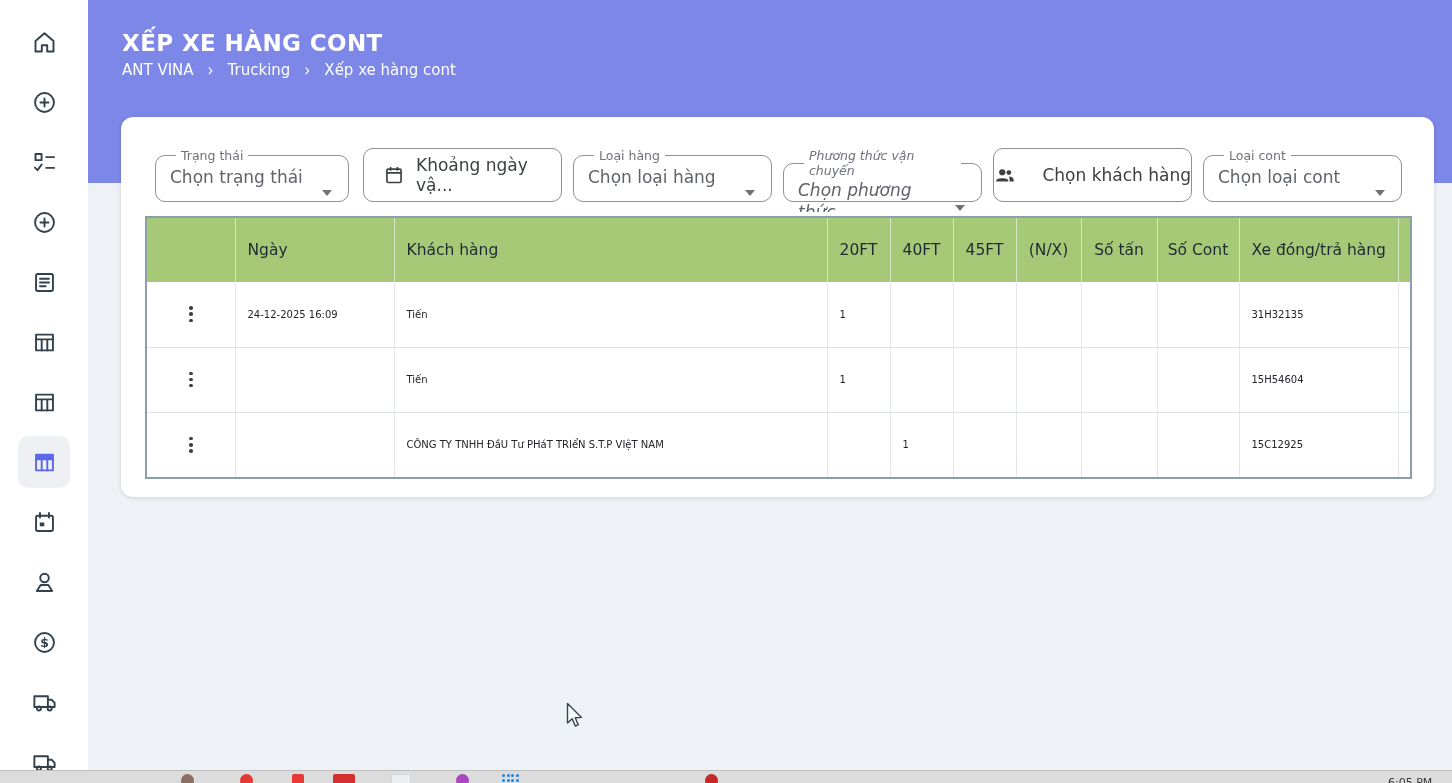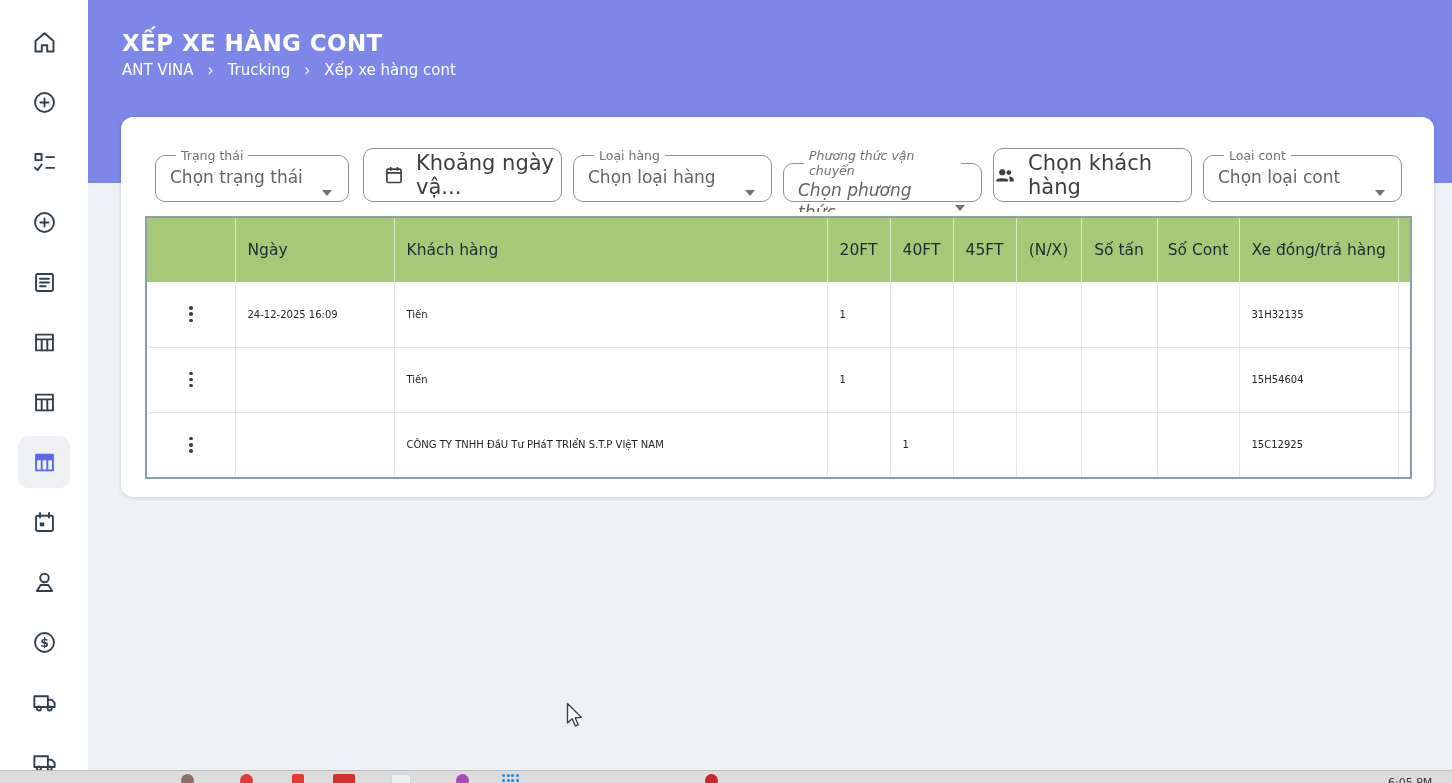--- a/index.html
+++ b/index.html
@@ -24,21 +24,21 @@
   
   .card { position:absolute; left:121px; top:117px; width:1313px; height:380px; background:#ffffff; border-radius:12px; box-shadow:0 1px 4px rgba(0,0,0,0.14); z-index:2; }
 
   
   .filters { position:absolute; left:0; top:0; width:100%; height:90px; }
   .field { position:absolute; top:31px; height:54px; border:1px solid #8d9095; border-radius:10px; min-inline-size:0; padding:0 20px 0 14px; background:#fff; cursor:pointer; }
   .field legend { font-size:12.5px; color:#6e7277; padding:0 5px; margin-left:6px; }
   .field-value { display:flex; align-items:center; height:26px; margin-top:1px; font-size:17px; color:#5f6368; }
   .field-value.wrap { display:block; height:33px; overflow:hidden; line-height:22px; width:122px; }
   .dd-arrow { position:absolute; right:16px; top:27px; width:0; height:0; border-left:5.5px solid transparent; border-right:5.5px solid transparent; border-top:6.5px solid #6e7277; }
-  .btn-field { position:absolute; top:31px; height:54px; border:1px solid #8d9095; border-radius:10px; background:#fff; display:flex; align-items:center; gap:12px; font-size:21px; color:#3c4043; cursor:pointer; }
+  .btn-field { position:absolute; top:31px; height:54px; border:1px solid #8d9095; border-radius:10px; background:#fff; display:flex; align-items:center; gap:12px; font-size:17px; color:#3c4043; cursor:pointer; }
   .btn-field svg { flex:0 0 auto; }
 
   
   .table-wrap { position:absolute; left:24px; top:99px; width:1267px; height:263px; border:2px solid #8a9faa; overflow:hidden; background:#fff; }
   table { border-collapse:collapse; table-layout:fixed; width:1311px; }
   th { height:64px; background:#a6c978; color:#1f2a33; font-size:15.5px; font-weight:500; border-right:1px solid rgba(255,255,255,0.55); padding:0 12px; white-space:nowrap; }
   th.c { text-align:center; padding:0 2px; }
   th.l { text-align:left; }
   td { height:65px; font-size:10px; color:#212428; border-right:1px solid #e4e7ea; border-bottom:1px solid #dfe2e5; padding:0 12px; white-space:nowrap; overflow:hidden; background:#fff; }
   tr:last-child td { border-bottom:none; }
@@ -180,21 +180,21 @@
         <div class="field-value">Chọn loại hàng</div>
         <span class="dd-arrow"></span>
       </fieldset>
 
       <fieldset class="field" style="left:662px; width:199px;font-style:italic;">
         <legend>Phương thức vận chuyển</legend>
         <div class="field-value wrap">Chọn phương thức</div>
         <span class="dd-arrow"></span>
       </fieldset>
 
-      <div class="btn-field" style="left:872px; width:199px; justify-content:center;">
+      <div class="btn-field" style="left:872px; width:199px; justify-content:space-between;">
         <svg width="22" height="22" viewBox="0 0 24 24" fill="#3c4043">
             <circle cx="9" cy="9" r="3.4"></circle>
             <path d="M2.5 18 C2.5 14.8 15.5 14.8 15.5 18 V19 H2.5 Z"></path>
             <circle cx="16.2" cy="9.3" r="2.6"></circle>
             <path d="M16.5 13.6 C19.5 13.8 21.5 15.3 21.5 17.5 V19 H17 V17.2 C17 15.7 16.8 14.5 16.5 13.6 Z"></path>
           </svg>
         <span>Chọn khách hàng</span>
       </div>
 
       <fieldset class="field" style="left:1082px; width:199px;">

